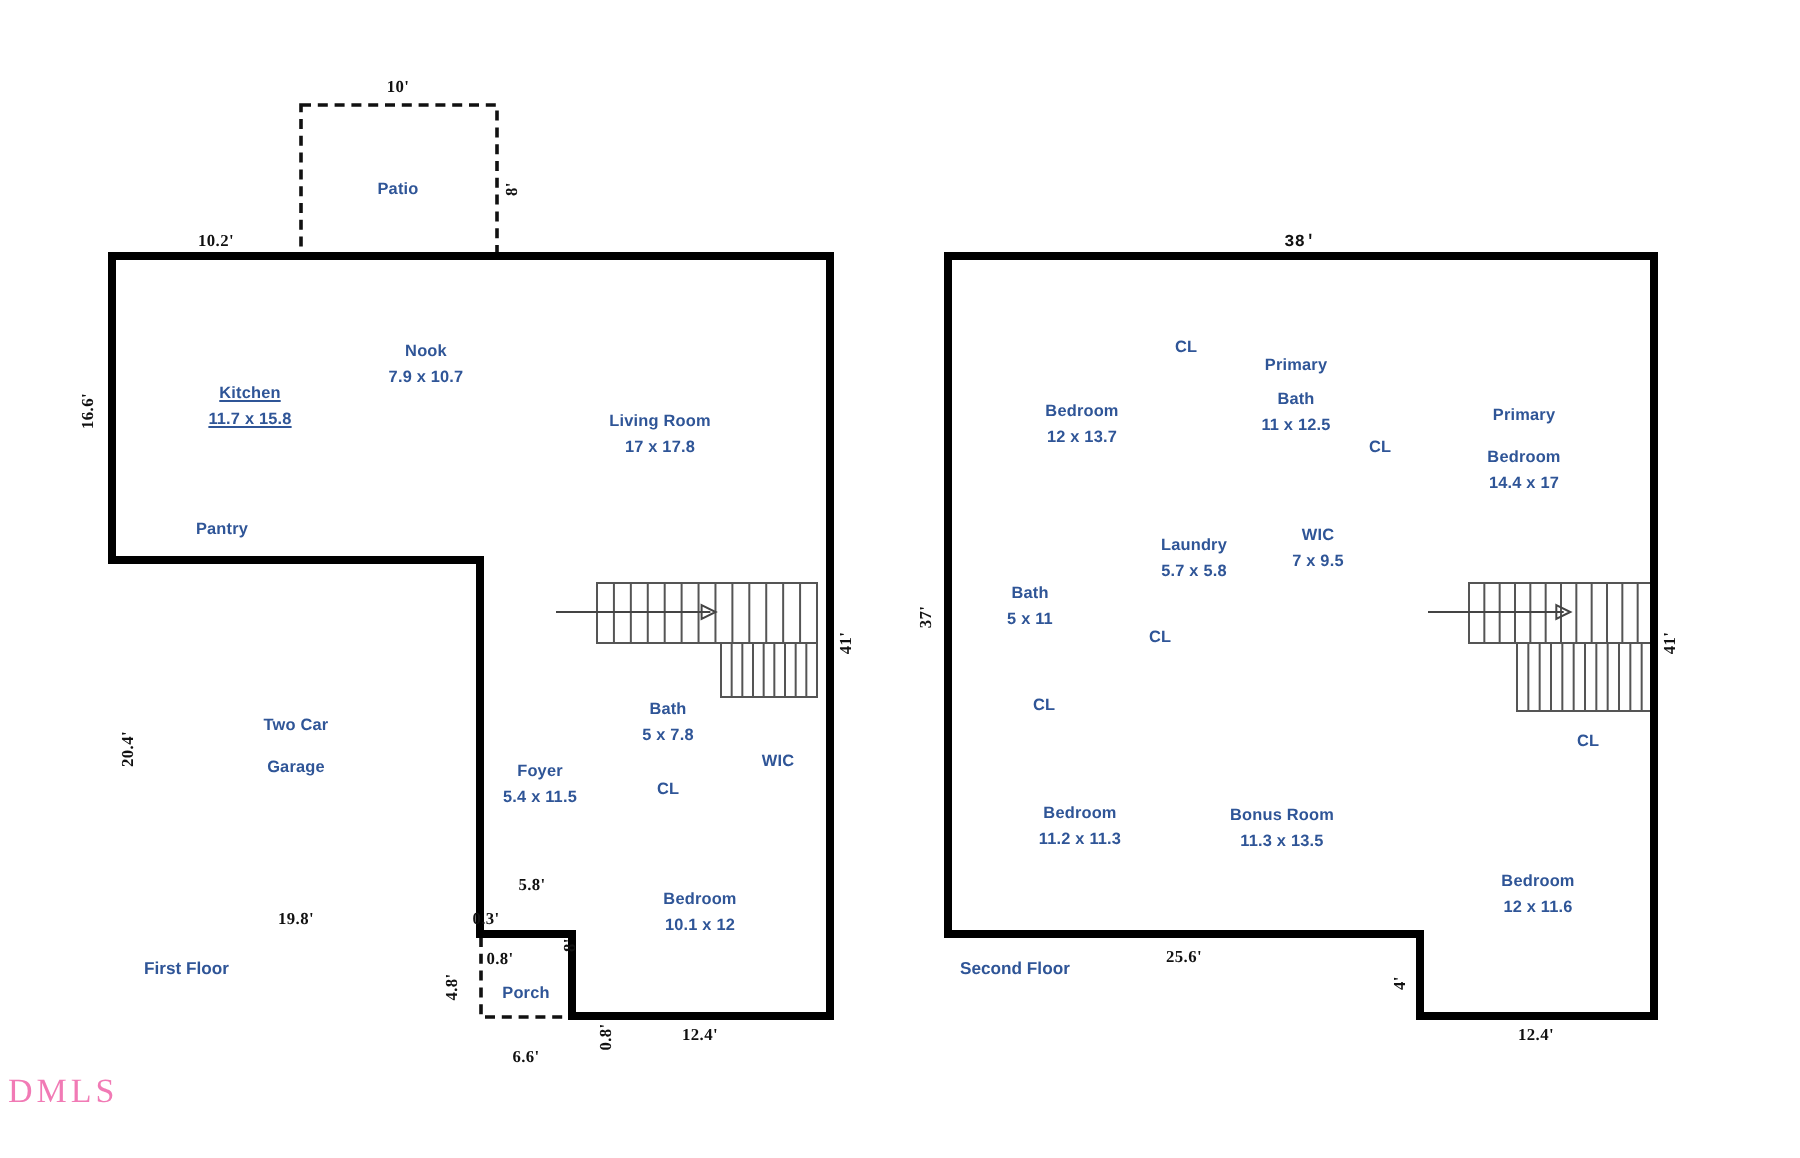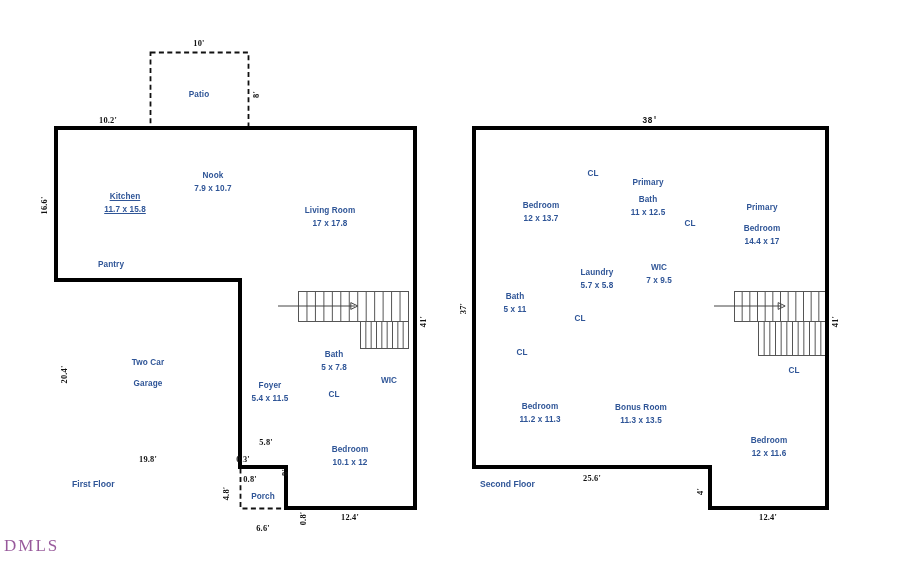--- a/index.html
+++ b/index.html
@@ -53,21 +53,21 @@
     font-family: "Liberation Sans", sans-serif;
     font-size: 8.6px;
     font-weight: 600;
     white-space: nowrap;
     padding-left: 32px;
   }
   .watermark {
     position: absolute;
     left: 4px;
     top: 536px;
-    color: #701a75;
+    color: #ec4899;
     font-family: "Liberation Serif", serif;
     font-size: 17px;
     letter-spacing: 2px;
     opacity: .72;
     overflow: hidden;
     height: 16px;
   }
 </style>
 </head>
 <body>

